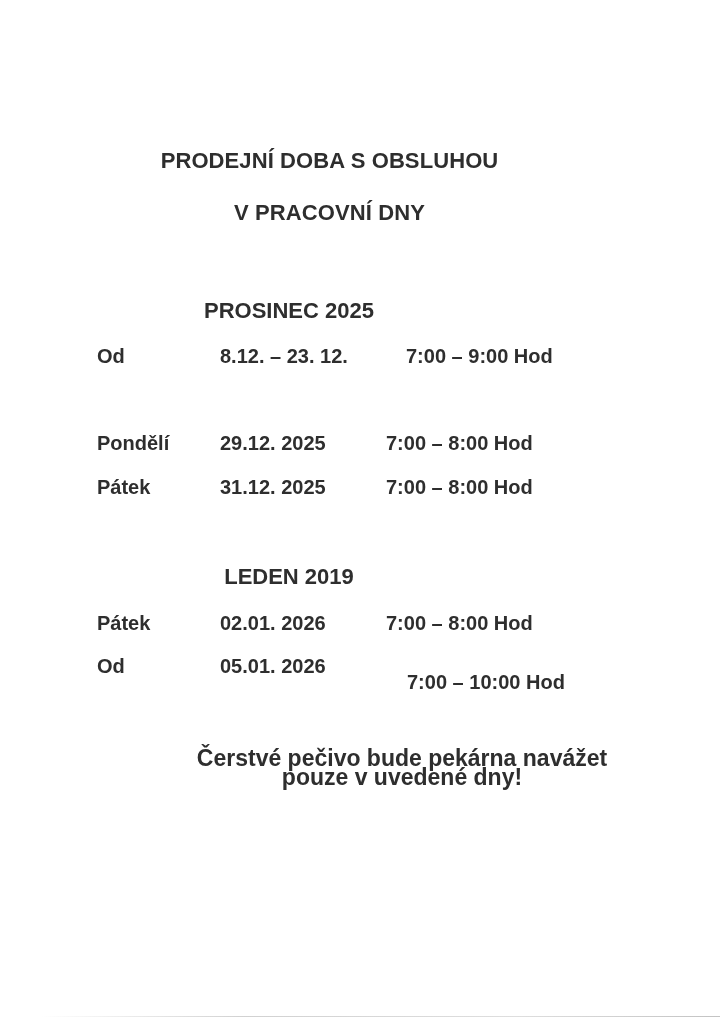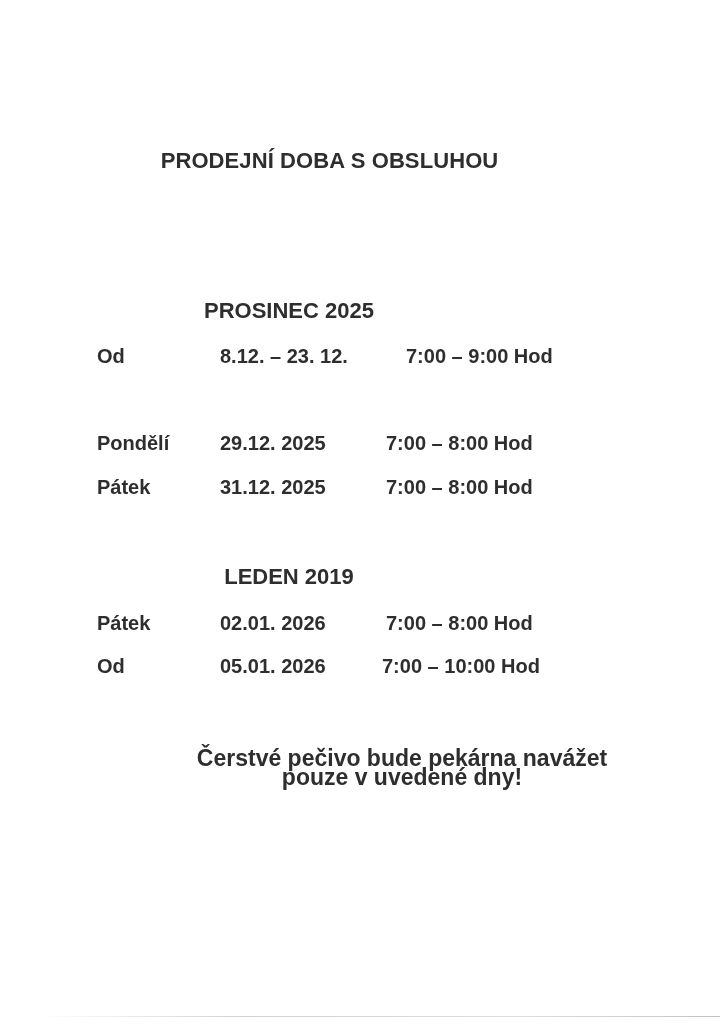--- a/index.html
+++ b/index.html
@@ -74,20 +74,21 @@
       height: 1px;
       background: linear-gradient(to right, rgba(200,200,200,0), rgba(190,190,190,0.7) 30%, rgba(200,200,200,0.6) 70%, rgba(180,180,180,0.8));
     }
   </style>
 </head>
 <body>
 
 <div class="page">
 
   <div class="title-line" style="top:148px;">PRODEJNÍ DOBA S OBSLUHOU</div>
+  <div class="title-line" style="top:200px;">V PRACOVNÍ DNY</div>
 
   <div class="month-heading" style="top:298px;">PROSINEC 2025</div>
 
   <div class="row" style="top:345px;">
     <span class="col-day">Od</span>
     <span class="col-date">8.12. – 23. 12.</span>
     <span style="left:406px;">7:00 – 9:00 Hod</span>
   </div>
 
   <div class="row" style="top:432px;padding-left:14px;">
@@ -106,20 +107,20 @@
 
   <div class="row" style="top:612px;">
     <span class="col-day">Pátek</span>
     <span class="col-date">02.01. 2026</span>
     <span style="left:386px;">7:00 – 8:00 Hod</span>
   </div>
 
   <div class="row" style="top:655px;">
     <span class="col-day">Od</span>
     <span class="col-date">05.01. 2026</span>
-    <span style="left:382px;">7:00 – 10:00 Hod</span>
+    <span style="left:407px;margin-top:16px;">7:00 – 10:00 Hod</span>
   </div>
 
   <div class="note" style="top:745px;">Čerstvé pečivo bude pekárna navážet</div>
   <div class="note" style="top:764px;">pouze v uvedené dny!</div>
 
   <div class="scan-edge"></div>
 </div>
 
 </body></html>

